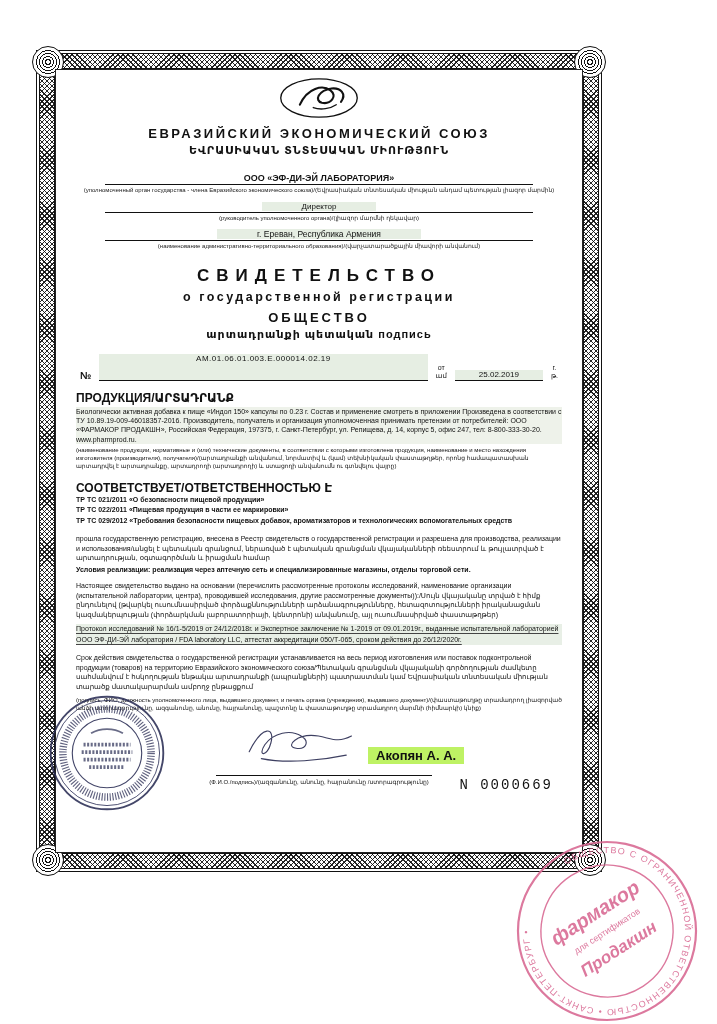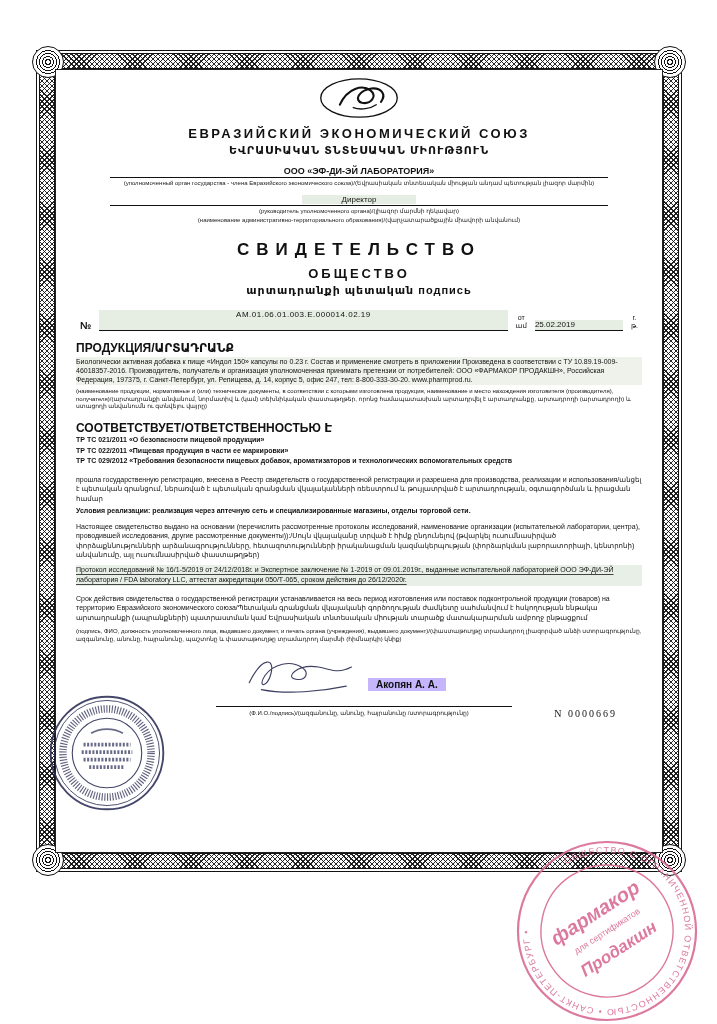--- a/index.html
+++ b/index.html
@@ -1,69 +1,69 @@
 <!DOCTYPE html>
 <html><head>
 <meta charset="utf-8">
 <style>
   html,body{margin:0;padding:0;}
   .page{position:relative;width:717px;height:1024px;background:#ffffff;overflow:hidden;
         font-family:"Liberation Sans","DejaVu Sans",sans-serif;color:#111;}
   
-  .frame{position:absolute;left:36px;top:50px;width:646px;height:822px;
+  .frame{position:absolute;left:36px;top:50px;width:566px;height:822px;
          border:1.5px solid #111;background:#fff;box-sizing:border-box;}
   .strip{position:absolute;
     background-image:
       repeating-linear-gradient(45deg, rgba(10,10,10,.88) 0 1px, transparent 1px 3.6px),
       repeating-linear-gradient(-45deg, rgba(10,10,10,.88) 0 1px, transparent 1px 3.6px);}
   .strip.h{left:2px;right:2px;height:14px;border-top:1px solid #111;border-bottom:1px solid #111;}
   .strip.top{top:2px}.strip.bot{bottom:2px}
   .strip.v{top:2px;bottom:2px;width:14px;border-left:1px solid #111;border-right:1px solid #111;}
   .strip.lft{left:2px}.strip.rgt{right:2px}
   .corner{position:absolute;width:30px;height:30px;border-radius:50%;border:1px solid #111;
     background:radial-gradient(circle,#fff 0 2px,#111 2px 3px,#fff 3px 5px,#111 5px 6px,#fff 6px 8px,#111 8px 9px,#fff 9px 11px,#111 11px 12px,#fff 12px);}
   .corner.tl{left:-5px;top:-5px}.corner.tr{right:-5px;top:-5px}
   .corner.bl{left:-5px;bottom:-5px}.corner.br{right:-5px;bottom:-5px}
   .content{position:absolute;left:18px;top:18px;right:18px;bottom:18px;border:1px solid #222;
            padding:6px 20px 4px;box-sizing:border-box;background:#fff;}
   
   .c{text-align:center}
   .union-ru{font-weight:bold;font-size:13px;letter-spacing:2.5px;margin-top:2px}
   .union-am{font-weight:bold;font-size:11px;letter-spacing:1px;margin-top:3px}
   .fieldline{border-bottom:1px solid #111;width:88%;margin:0 auto;padding-bottom:1px}
-  .issuer{font-weight:bold;font-size:9px;margin-top:9px}
+  .issuer{font-weight:bold;font-size:9px;margin-top:16px}
   .cap{font-size:6px;line-height:1.25;color:#1a1a1a;margin-top:2px}
   .filled{background:#e6eee3;padding:0 40px;display:inline-block}
   .pos{font-size:8px;margin-top:7px}
   .loc{font-size:8.5px;margin-top:7px}
   .t1{font-size:17px;font-weight:bold;letter-spacing:7px;margin-top:15px}
   .t2{font-size:12.5px;font-weight:bold;letter-spacing:2.5px;margin-top:4px}
   .t3{font-size:13px;font-weight:bold;letter-spacing:3px;margin-top:6px}
   .t4{font-size:11px;font-weight:bold;letter-spacing:1px;margin-top:3px}
   .numrow{display:flex;align-items:flex-end;margin-top:13px;font-size:8px;gap:8px;padding:0 4px}
   .numrow .no{font-size:10px;font-weight:bold}
-  .numcell{flex:1;text-align:center;border-bottom:1px solid #111;letter-spacing:.5px;background:#e6eee3;padding-bottom:11px}
-  .datecell{width:88px;border-bottom:1px solid #111;background:#e6eee3;padding-bottom:1px}
+  .numcell{flex:1;text-align:center;border-bottom:1px solid #111;letter-spacing:.5px;background:#e6eee3;padding-bottom:17px}
+  .datecell{width:88px;text-align:center;border-bottom:1px solid #111;background:#e6eee3;padding-bottom:1px}
   .stack{display:flex;flex-direction:column;align-items:center;font-size:7px;line-height:1.15}
   .sect{margin-top:10px;text-align:left}
   .h8{font-size:12px;font-weight:bold}
   .body7{font-size:7px;line-height:1.35;margin-top:2px;text-align:left}
   .desc{background:#eef2ea}
   .cap-l{font-size:6px;line-height:1.3;margin-top:3px;text-align:left}
   .tr-item{font-size:7px;font-weight:bold;line-height:1.5;text-align:left}
   .cond{font-size:7px;font-weight:bold;margin-top:4px;text-align:left}
   .protocol{font-size:7px;line-height:1.5;margin-top:5px;text-align:left;background:#e8efe6;
             text-decoration:underline;text-underline-offset:2px;text-decoration-thickness:.5px;text-decoration-color:#444}
   .signzone{position:relative;height:82px;margin-top:4px}
   .signature-svg{position:absolute;left:168px;top:-2px}
-  .signer{position:absolute;left:292px;top:30px;font-size:10px;font-weight:bold;background:#c4b5fd;padding:1px 8px}
+  .signer{position:absolute;left:292px;top:30px;font-size:13px;font-weight:bold;background:#bef264;padding:1px 8px}
   .signline{position:absolute;left:140px;right:130px;top:58px;border-bottom:1px solid #111}
   .signcap{position:absolute;left:90px;right:90px;top:61px;font-size:6px;text-align:center}
-  .docnum{position:absolute;right:25px;top:60px;font-family:Liberation Serif, serif;
-          font-size:10px;letter-spacing:2px}
+  .docnum{position:absolute;right:9px;top:60px;font-family:Liberation Mono, monospace;
+          font-size:14px;letter-spacing:2px}
   .seal-svg{position:absolute;left:46px;top:692px;opacity:.88}
   .pink-svg{position:absolute;left:512px;top:836px;transform:rotate(-33deg);opacity:.9}
 </style>
 </head>
 <body>
 
 <div class="page">
 
   <div class="frame">
     <div class="strip h top"></div>
@@ -89,23 +89,27 @@
       <div class="c union-am">ԵՎՐԱՍԻԱԿԱՆ ՏՆՏԵՍԱԿԱՆ ՄԻՈՒԹՅՈՒՆ</div>
 
       <div class="fieldline c issuer">ООО «ЭФ-ДИ-ЭЙ ЛАБОРАТОРИЯ»</div>
       <div class="c cap">(уполномоченный орган государства - члена Евразийского экономического союза)/(Եվրասիական տնտեսական միության անդամ պետության լիազոր մարմին)</div>
 
       <div class="fieldline c pos">
         <span class="filled">Директор</span>
       </div>
       <div class="c cap">(руководитель уполномоченного органа)/(լիազոր մարմնի ղեկավար)</div>
 
+      <div class="fieldline c loc">
+        <span class="filled">г. Ереван, Республика Армения</span>
+      </div>
       <div class="c cap">(наименование административно-территориального образования)/(վարչատարածքային միավորի անվանում)</div>
 
       <div class="c t1">СВИДЕТЕЛЬСТВО</div>
+      <div class="c t2">о государственной регистрации</div>
       <div class="c t3">ОБЩЕСТВО</div>
       <div class="c t4">արտադրանքի պետական подпись</div>
 
       <div class="numrow">
         <span class="no">№</span>
         <span class="numcell">AM.01.06.01.003.E.000014.02.19</span>
         <span class="stack">
           <span>от</span>
           <span>ամ</span>
         </span>

